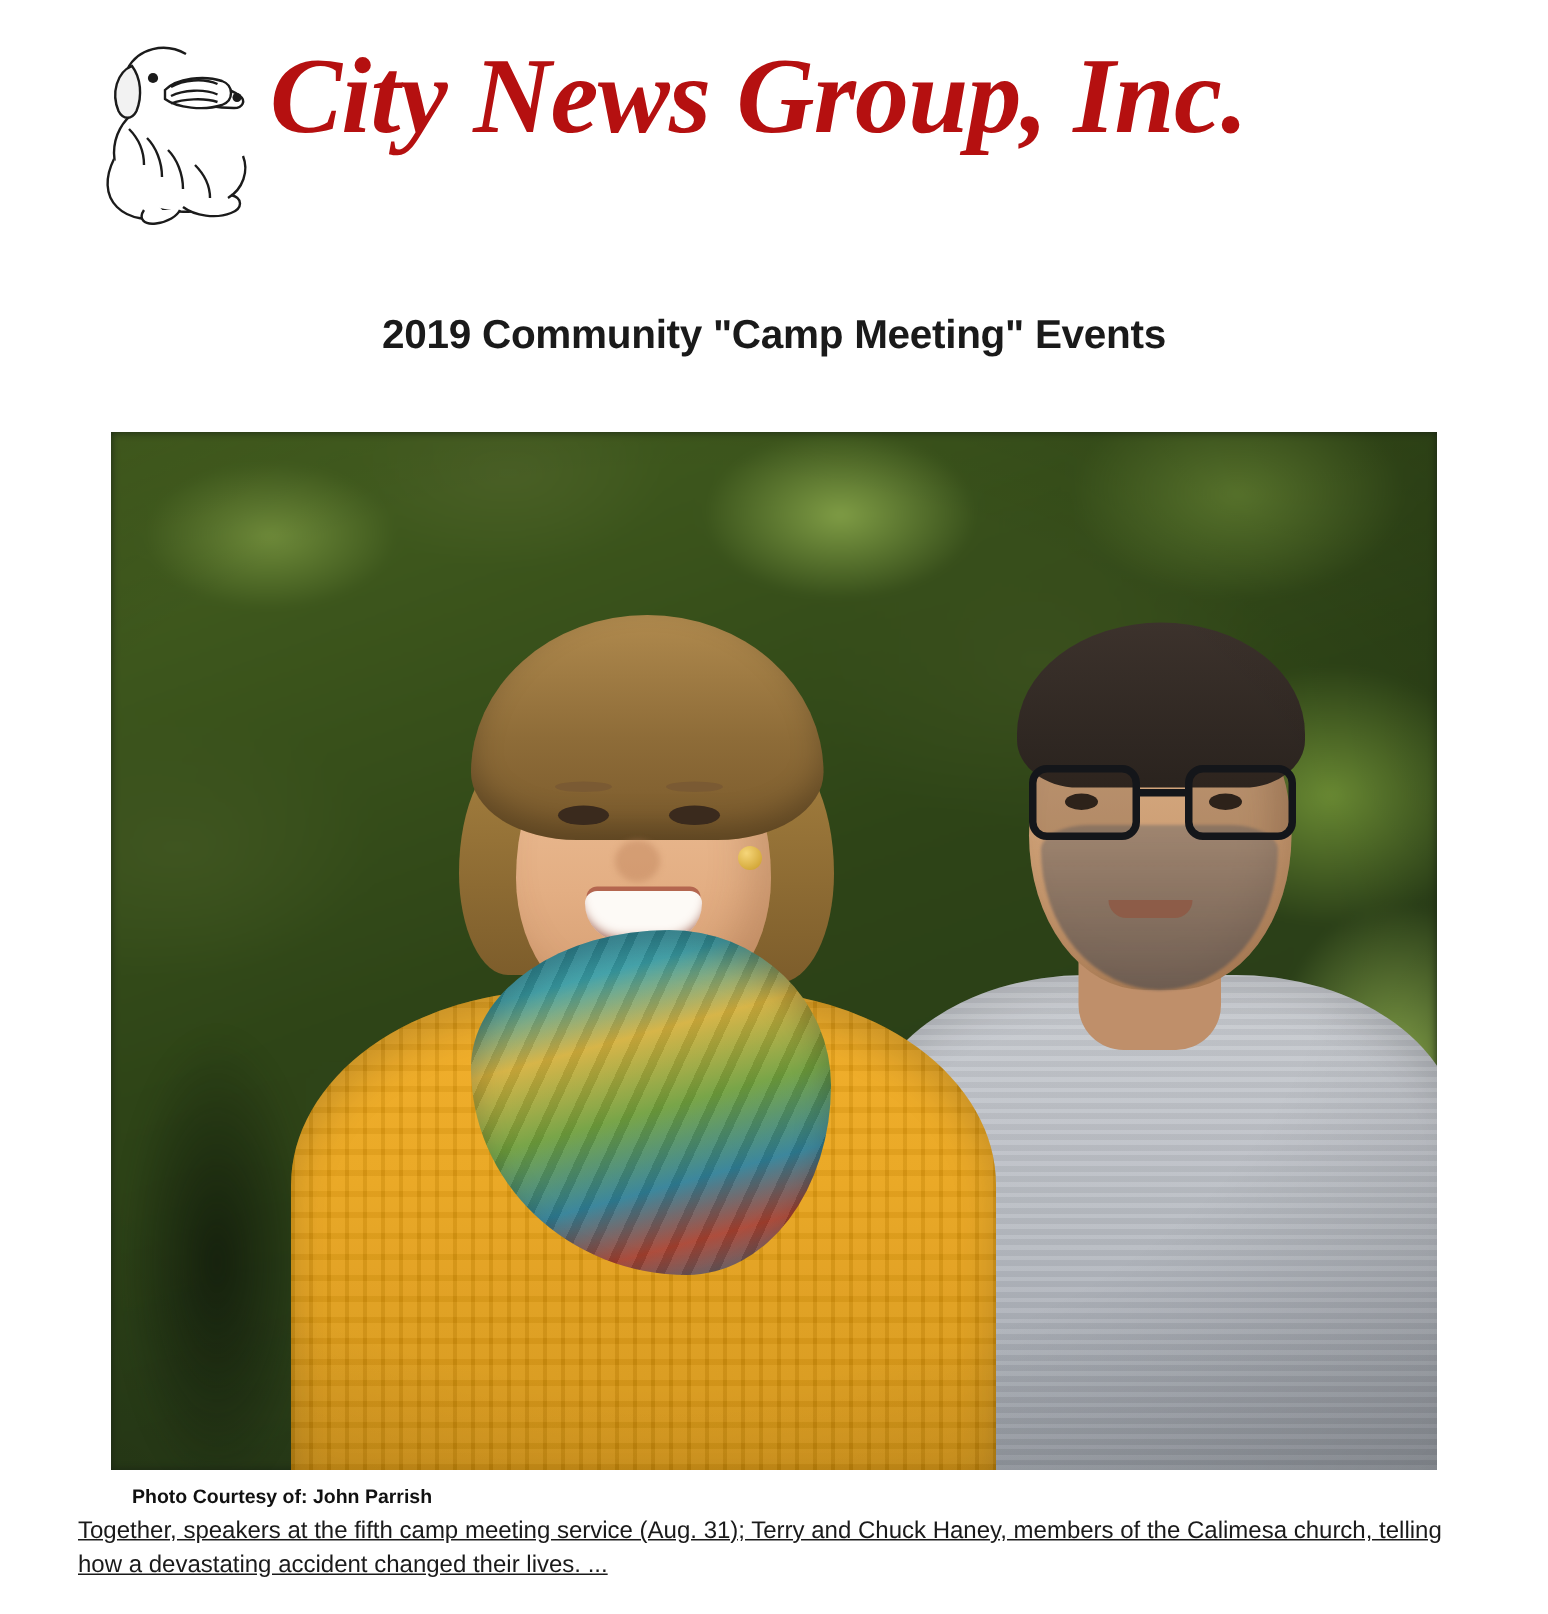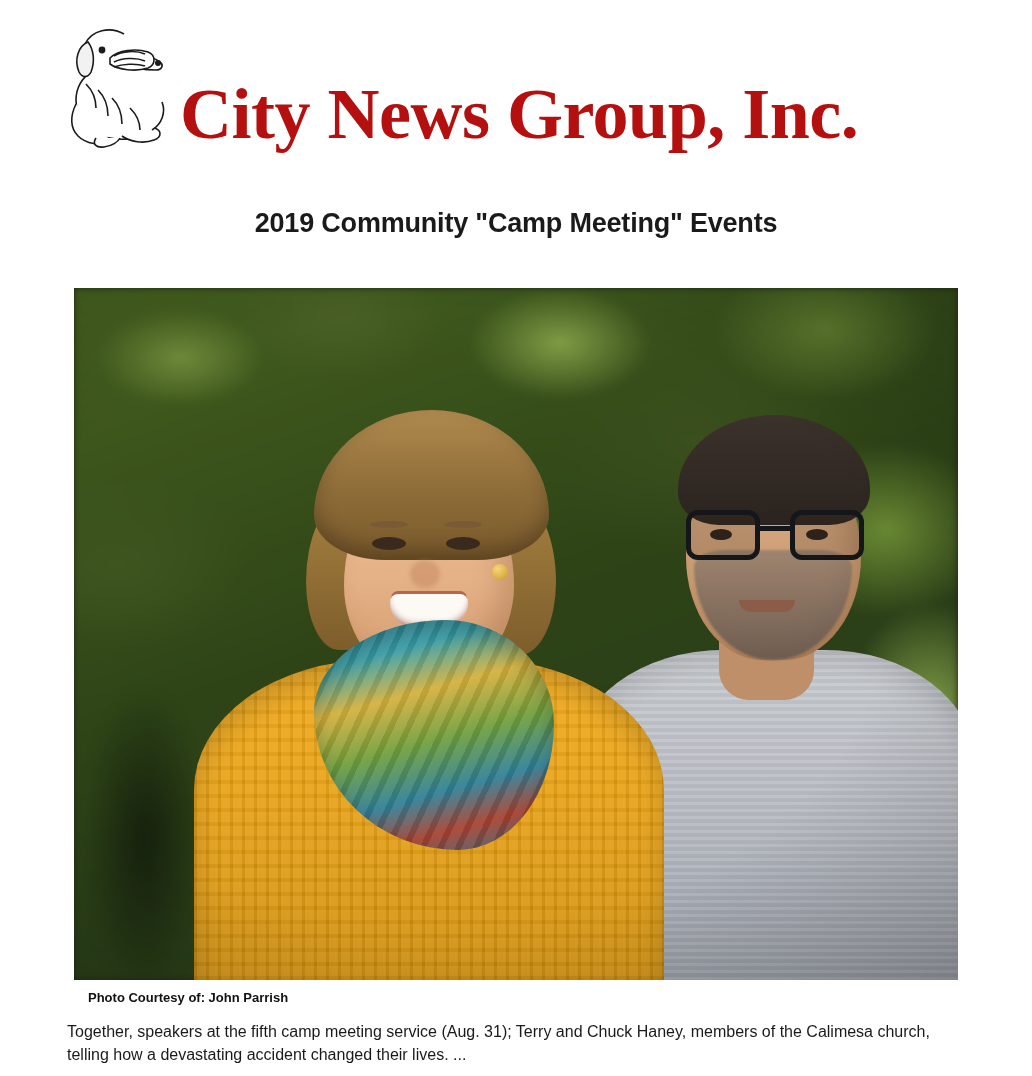--- a/index.html
+++ b/index.html
@@ -17,24 +17,25 @@
   .page {
     width: 1032px;
     height: 1076px;
     position: relative;
     background: #ffffff;
   }
 
   
   .masthead {
     display: flex;
-    align-items: flex-end;
+    align-items: flex-start;
     padding: 22px 0 0 52px;
     height: 150px;
     box-sizing: border-box;
+    font-style: italic;
   }
   .logo-mark {
     width: 118px;
     height: 130px;
     flex: 0 0 118px;
     position: relative;
     margin-right: 10px;
   }
   .logo-mark svg { display: block; }
   .masthead-title {
@@ -347,22 +348,23 @@
     font-size: 13px;
     font-weight: bold;
     color: #111111;
     margin: 0 0 4px 0;
     padding-left: 36px;
   }
   .caption-text {
     font-size: 16px;
     line-height: 1.45;
     color: #1a1a1a;
-    margin: 15px;
+    margin: 0;
     max-width: 930px;
+    text-decoration: underline;
   }
 </style>
 </head>
 <body>
 
 <div class="page">
 
   <div class="masthead">
     <div class="logo-mark">
       <svg width="118" height="130" viewBox="0 0 118 130" xmlns="http://www.w3.org/2000/svg">

